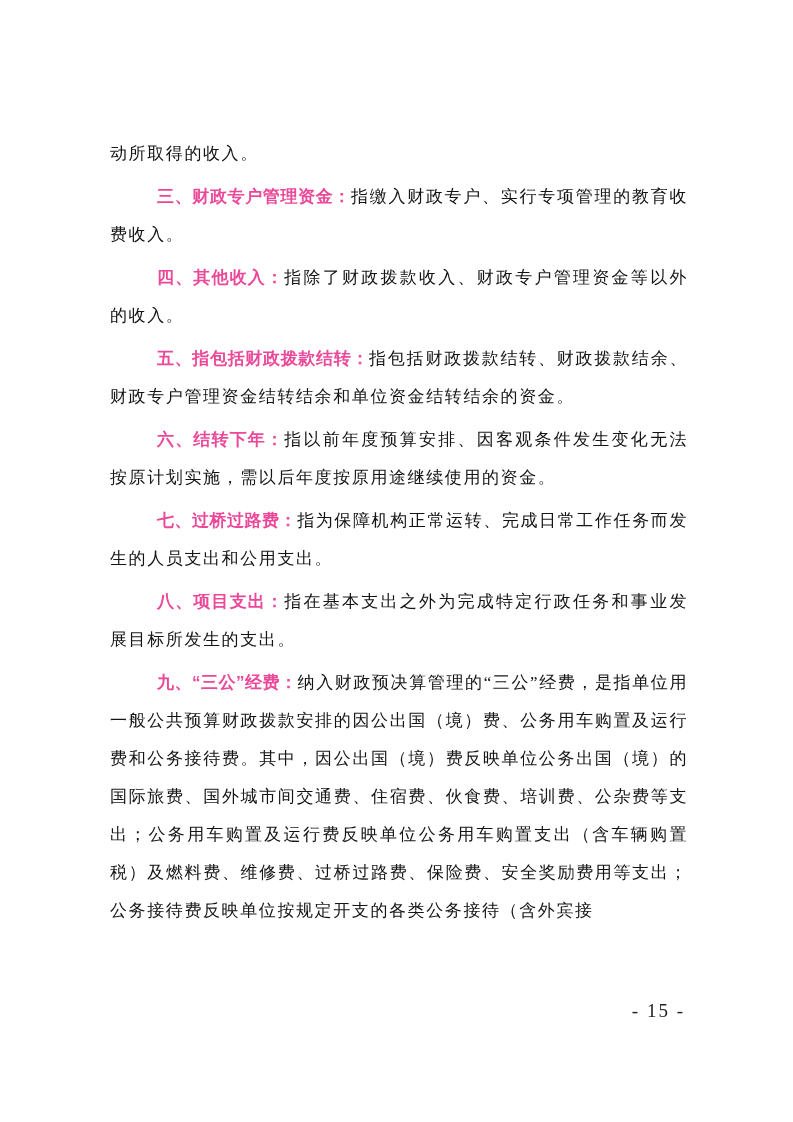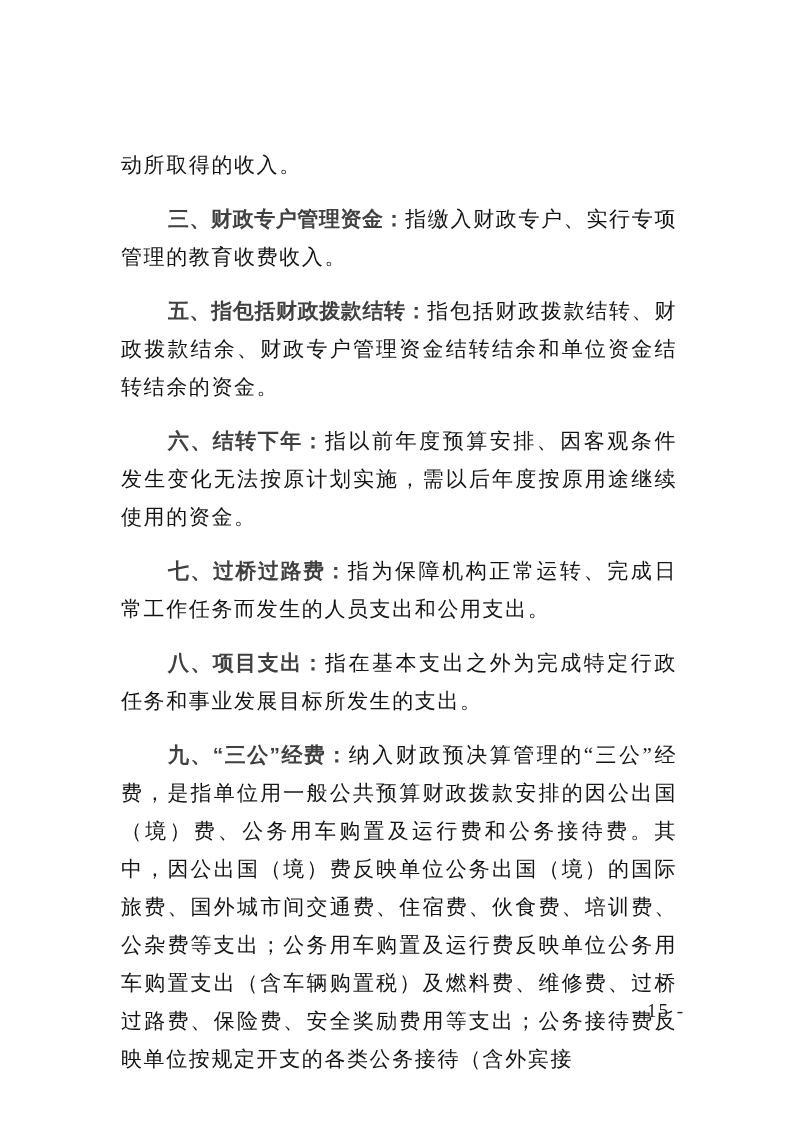--- a/index.html
+++ b/index.html
@@ -16,57 +16,58 @@
     font-family: "Liberation Serif", "DejaVu Serif", serif;
     color: #111111;
   }
   .doc-body {
     position: absolute;
     left: 105px;
     top: 130px;
     width: 588px;
   }
   .para {
-    margin: 16px;
+    margin: 5px;
     padding: 0;
-    font-size: 21px;
+    font-size: 17px;
     line-height: 38px;
     letter-spacing: 1.6px;
     text-align: justify;
     text-justify: inter-ideograph;
     text-indent: 47px;
     color: #141414;
   }
   .para.noindent {
     text-indent: 0;
   }
   .para .head {
     font-family: "Liberation Sans", "DejaVu Sans", sans-serif;
     font-weight: bold;
     letter-spacing: 0.5px;
-    color: #404040;
+    color: #ec4899;
   }
   .footer {
     position: absolute;
     top: 1000px;
     right: 108px;
     font-size: 19px;
     letter-spacing: 2px;
     color: #222222;
     font-family: "Liberation Serif", "DejaVu Serif", serif;
     text-align: right;
   }
 </style>
 </head>
 <body>
 
 <div class="page">
   <div class="doc-body" id="doc-body">
       <p class="para noindent"><span>动所取得的收入。</span></p>
       <p class="para"><b class="head">三、财政专户管理资金：</b><span>指缴入财政专户、实行专项管理的教育收费收入。</span></p>
+      <p class="para"><b class="head">四、其他收入：</b><span>指除了财政拨款收入、财政专户管理资金等以外的收入。</span></p>
       <p class="para"><b class="head">五、指包括财政拨款结转：</b><span>指包括财政拨款结转、财政拨款结余、财政专户管理资金结转结余和单位资金结转结余的资金。</span></p>
       <p class="para"><b class="head">六、结转下年：</b><span>指以前年度预算安排、因客观条件发生变化无法按原计划实施，需以后年度按原用途继续使用的资金。</span></p>
       <p class="para"><b class="head">七、过桥过路费：</b><span>指为保障机构正常运转、完成日常工作任务而发生的人员支出和公用支出。</span></p>
       <p class="para"><b class="head">八、项目支出：</b><span>指在基本支出之外为完成特定行政任务和事业发展目标所发生的支出。</span></p>
       <p class="para"><b class="head">九、“三公”经费：</b><span>纳入财政预决算管理的“三公”经费，是指单位用一般公共预算财政拨款安排的因公出国（境）费、公务用车购置及运行费和公务接待费。其中，因公出国（境）费反映单位公务出国（境）的国际旅费、国外城市间交通费、住宿费、伙食费、培训费、公杂费等支出；公务用车购置及运行费反映单位公务用车购置支出（含车辆购置税）及燃料费、维修费、过桥过路费、保险费、安全奖励费用等支出；公务接待费反映单位按规定开支的各类公务接待（含外宾接</span></p>
     </div>
   <div class="footer">- 15 -</div>
 </div>
 
 </body></html>

